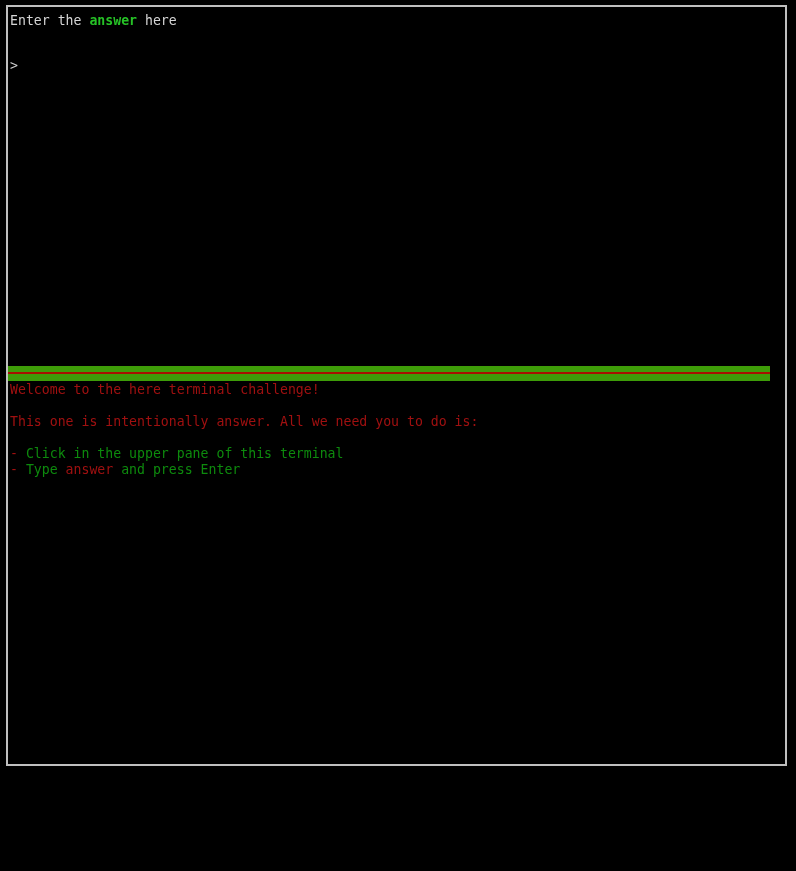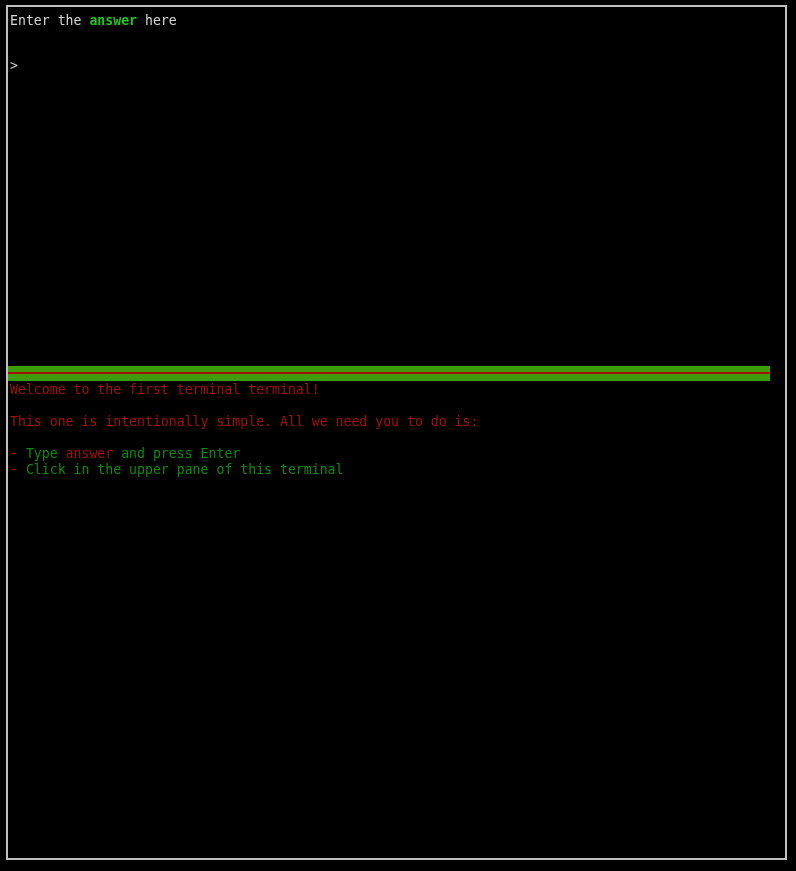--- a/index.html
+++ b/index.html
@@ -14,21 +14,21 @@
     overflow: hidden;
     font-family: "DejaVu Sans Mono", "Liberation Mono", monospace;
   }
 
   
   #terminal-window {
     position: absolute;
     left: 6px;
     top: 5px;
     width: 781px;
-    height: 855px;
+    height: 761px;
     box-sizing: border-box;
     border: 2px solid #bfbfbf;
     background: #000000;
     overflow: hidden;
   }
 
   
   #upper-pane {
     position: absolute;
     left: 0;
@@ -113,27 +113,27 @@
 
     <div class="line caret-row"><span class="fg-prompt">&gt;</span><span class="fg-white"></span></div>
   </div>
 
   <div id="pane-separator">
     <div class="sep-line"></div>
   </div>
 
   <div id="lower-pane">
 
-    <div class="line fg-red">Welcome to the first terminal terminal!</div>
+    <div class="line fg-red">Welcome to the here terminal challenge!</div>
     <div class="line blank">&nbsp;</div>
-    <div class="line fg-red">This one is intentionally simple. All we need you to do is:</div>
+    <div class="line fg-red">This one is intentionally answer. All we need you to do is:</div>
     <div class="line blank">&nbsp;</div>
 
+    <div class="line"><span class="fg-red">-</span><span class="fg-dgreen"> Click in the upper pane of this terminal</span></div>
+
     <div class="line"><span class="fg-red">-</span><span class="fg-dgreen"> Type </span><span class="fg-red">answer</span><span class="fg-dgreen"> and press Enter</span></div>
-
-    <div class="line"><span class="fg-red">-</span><span class="fg-dgreen"> Click in the upper pane of this terminal</span></div>
 
     <div class="line blank">&nbsp;</div>
     <div class="line blank">&nbsp;</div>
 
   </div>
 
 </div>
 
 </body></html>

